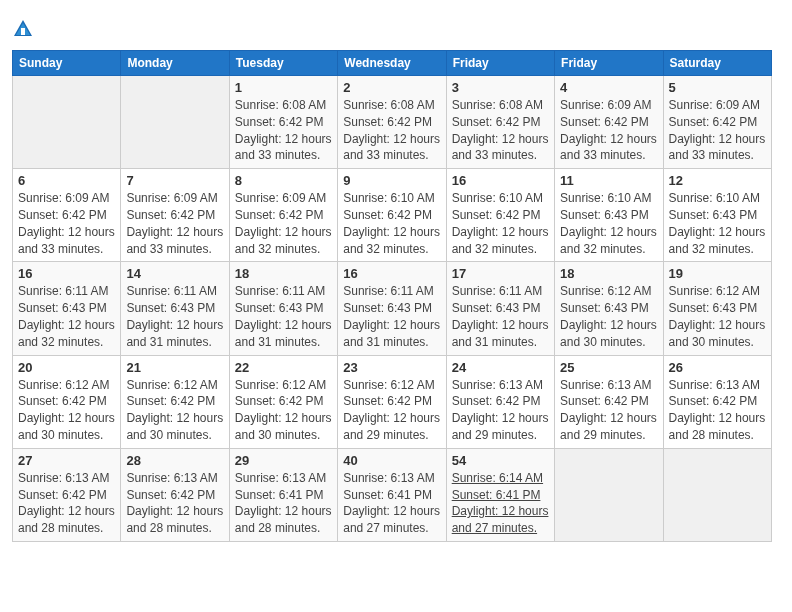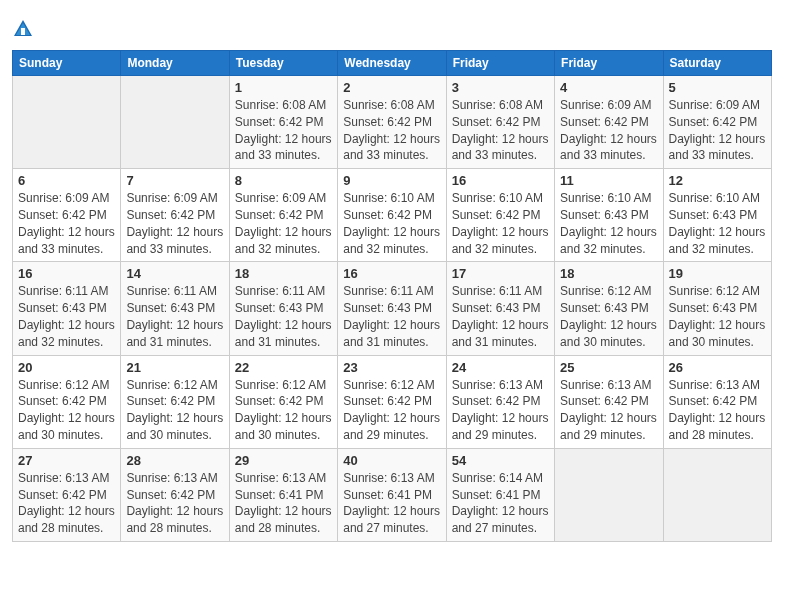--- a/index.html
+++ b/index.html
@@ -353,21 +353,21 @@
           </td>
           <td>
             <span class="day-num">40</span>
             <div class="day-detail" style="white-space: pre-line;">Sunrise: 6:13 AM
 Sunset: 6:41 PM
 Daylight: 12 hours
 and 27 minutes.</div>
           </td>
           <td>
             <span class="day-num">54</span>
-            <div class="day-detail" style="white-space: pre-line;">Sunrise: 6:14 AM
+            <div class="day-detail" style="white-space: pre-line; text-decoration: underline;">Sunrise: 6:14 AM
 Sunset: 6:41 PM
 Daylight: 12 hours
 and 27 minutes.</div>
           </td>
           <td class="empty-cell"></td>
           <td class="empty-cell"></td>
         </tr>
       </tbody>
   </table>
 </div>

